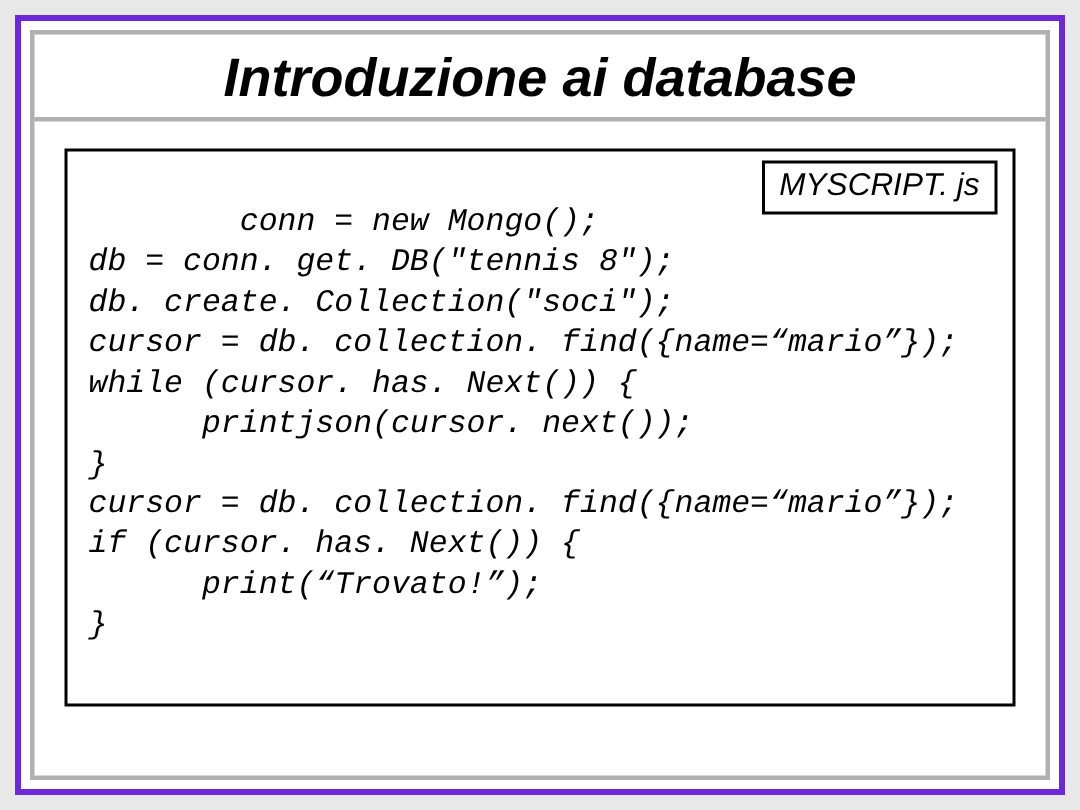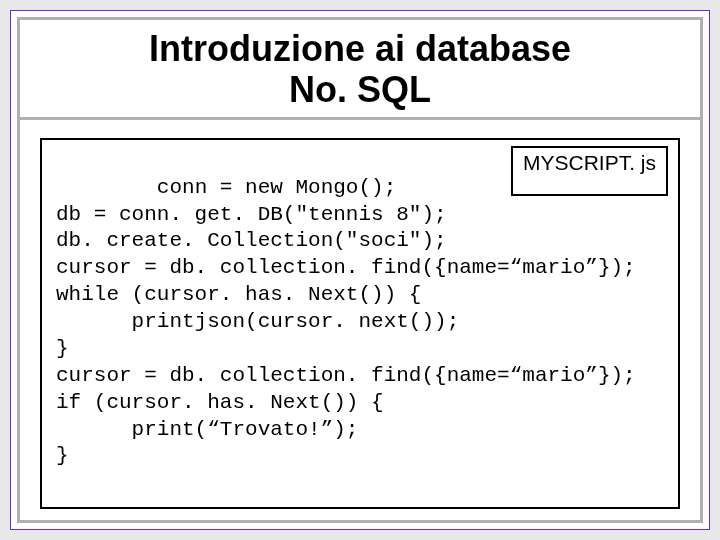--- a/index.html
+++ b/index.html
@@ -8,22 +8,23 @@
     background: #e8e8e8;
     font-family: Arial, Helvetica, sans-serif;
     display: flex;
     align-items: center;
     justify-content: center;
   }
   .slide {
     width: 700px;
     height: 520px;
     background: #ffffff;
-    border: 1px solid #6d28d9;
+    border: 4px solid #6d28d9;
     position: relative;
+    font-style: italic;
   }
   .inner-frame {
     position: absolute;
     top: 6px; left: 6px; right: 6px; bottom: 6px;
     border: 3px solid #b0b0b0;
   }
   .title-wrap {
     padding: 8px 20px 6px 20px;
     border-bottom: 3px solid #b0b0b0;
     text-align: center;
@@ -48,35 +49,34 @@
     color: #000;
     position: relative;
     background: #fff;
   }
   .badge {
     position: absolute;
     top: 6px;
     right: 10px;
     border: 2px solid #000;
     background: #fff;
-    padding: 2px 10px 17px 10px;
+    padding: 2px 10px 3px 10px;
     font-family: Arial, Helvetica, sans-serif;
     font-size: 21px;
     font-weight: normal;
   }
 </style>
 </head>
 <body>
 
 <div class="slide">
   <div class="inner-frame">
     <div class="title-wrap">
       <div class="title">
         <span>Introduzione ai database</span><br>
-        <span>No. SQL</span>
       </div>
     </div>
     <div class="content">
       <div class="codebox">
         <div class="badge">MYSCRIPT. js</div><span>conn = new Mongo();
 db = conn. get. DB("tennis 8");
 db. create. Collection("soci");
 cursor = db. collection. find({name=“mario”});
 while (cursor. has. Next()) {
       printjson(cursor. next());

